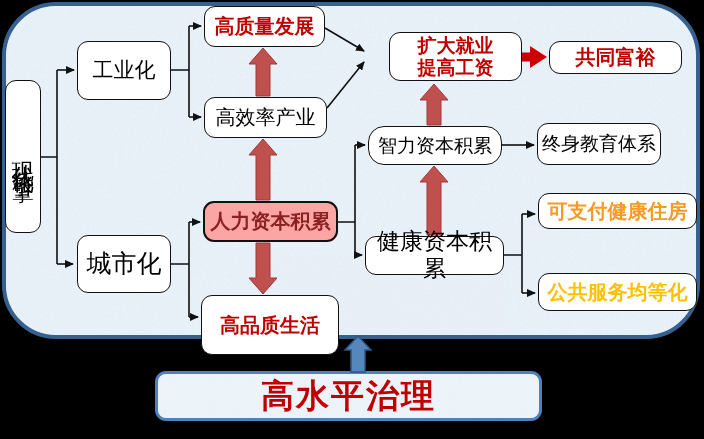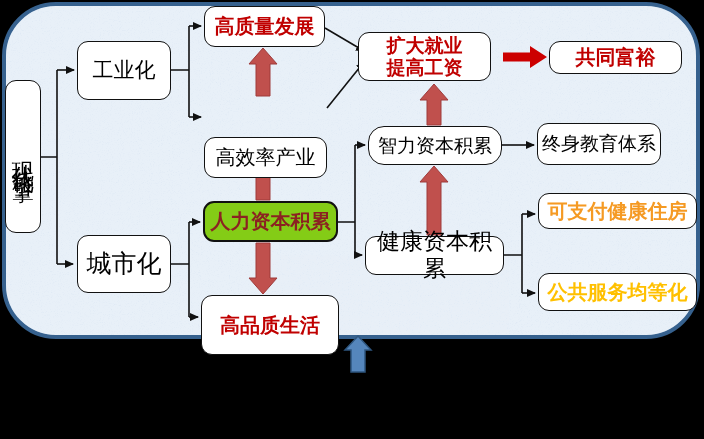--- a/index.html
+++ b/index.html
@@ -13,41 +13,47 @@
   .tex{position:absolute;left:0;top:0;width:100%;height:100%;pointer-events:none;}
   .overlay{position:absolute;left:0;top:0;width:704px;height:439px;pointer-events:none;z-index:3;}
   .node{position:absolute;z-index:4;box-sizing:border-box;background:#FFFFFF;
         border:1.7px solid #111111;border-radius:11px;
         display:flex;align-items:center;justify-content:center;text-align:center;
         color:#000;font-size:20px;line-height:1.15;}
   .red{color:#C00000;font-weight:bold;}
   .darkred{color:#8B2222;font-weight:bold;}
   .orange{color:#F59A23;font-weight:bold;}
   .yellow{color:#FFC000;font-weight:bold;}
-  .pink{background:#84cc16;}
+  .pink{background:#fca5a5;}
   .vertical{writing-mode:vertical-rl;text-orientation:upright;letter-spacing:5px;font-size:22px;}
   .gov-label{position:relative;z-index:5;font-family:"DejaVu Sans","Liberation Sans",sans-serif;
              font-size:33px;font-weight:bold;color:#C00000;letter-spacing:2px;}
   .two-line{display:flex;flex-direction:column;justify-content:center;}
 </style>
 </head>
 <body>
 
 <div class="stage">
 
   <div class="panel">
     <svg class="tex">
       <filter id="paper-noise">
         <feTurbulence type="fractalNoise" baseFrequency="0.9" numOctaves="3" stitchTiles="stitch"></feTurbulence>
         <feColorMatrix type="matrix" values="0 0 0 0 1  0 0 0 0 1  0 0 0 0 1  0.7 0.7 0.7 0 0"></feColorMatrix>
       </filter>
       <rect width="100%" height="100%" filter="url(#paper-noise)" opacity="0.45"></rect>
     </svg>
   </div>
 
+  <div class="gov-box">
+    <svg class="tex">
+      <rect width="100%" height="100%" filter="url(#paper-noise)" opacity="0.45"></rect>
+    </svg>
+    <span class="gov-label">高水平治理</span>
+  </div>
 
   <svg class="overlay" viewBox="0 0 704 439">
     <defs>
       <marker id="arr" markerWidth="9" markerHeight="8" refX="8" refY="4" orient="auto" markerUnits="userSpaceOnUse">
         <path d="M0,0 L9,4 L0,8 Z" fill="#111111"></path>
       </marker>
     </defs>
 
     <path d="M40,157 H57 M57,70 V264 M171,70 H189 M189,26 V117 M170,264 H189 M189,222 V317
              M338,222 H355 M355,145 V255 M504,255 H522 M522,214 V293" fill="none" stroke="#111111" stroke-width="1.6"></path>
@@ -82,27 +88,27 @@
   </svg>
 
   <div class="node vertical" style="left:5px;top:80px;width:36px;height:153px;">现代化引擎</div>
 
   <div class="node" style="left:77px;top:41px;width:94px;height:59px;font-size:21px;">工业化</div>
 
   <div class="node" style="left:77px;top:235px;width:94px;height:58px;font-size:25px;">城市化</div>
 
   <div class="node red" style="left:204px;top:6px;width:121px;height:41px;">高质量发展</div>
 
-  <div class="node" style="left:204px;top:97px;width:123px;height:41px;margin-top:40px;">高效率产业</div>
+  <div class="node" style="left:204px;top:97px;width:123px;height:41px;">高效率产业</div>
 
   <div class="node pink darkred" style="left:203px;top:201px;width:135px;height:41px;border-width:2px;">人力资本积累</div>
 
   <div class="node red" style="left:201px;top:295px;width:138px;height:60px;">高品质生活</div>
 
-  <div class="node red two-line" style="left:358px;top:32px;width:133px;height:49px;font-size:19px;">
+  <div class="node red two-line" style="left:389px;top:32px;width:133px;height:49px;font-size:19px;">
     <span>扩大就业</span>
     <span>提高工资</span>
   </div>
 
   <div class="node red" style="left:549px;top:41px;width:133px;height:33px;">共同富裕</div>
 
   <div class="node" style="left:368px;top:126px;width:134px;height:39px;font-size:19px;border-radius:16px;">智力资本积累</div>
 
   <div class="node" style="left:537px;top:123px;width:124px;height:42px;font-size:19px;">终身教育体系</div>
 

